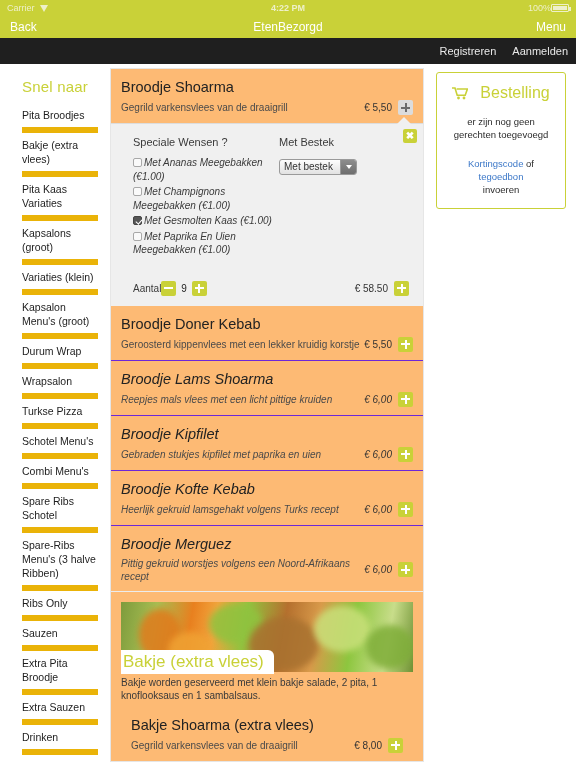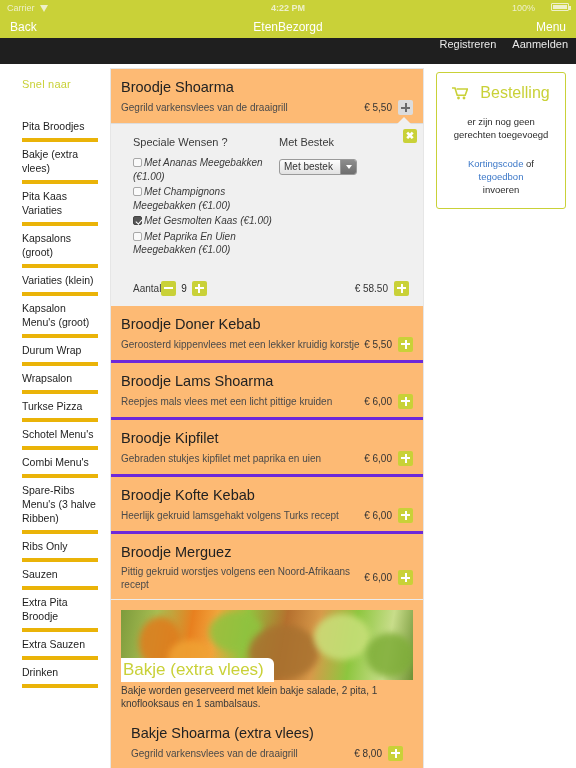--- a/index.html
+++ b/index.html
@@ -12,21 +12,21 @@
 
   
   .statusbar {
     height: 16px; background: #c9d138;
     display: flex; align-items: center;
     padding: 0 7px;
     font-size: 9px; color: #eef0c9;
     position: relative;
   }
   .sb-left { display: flex; align-items: center; gap: 4px; }
-  .sb-right { position: absolute; right: 7px; display: flex; gap: 16px; }
+  .sb-right { position: absolute; right: 7px; display: flex; align-items: center; gap: 0; }
   .sb-center { position: absolute; left: 0; right: 0; text-align: center; font-weight: bold; font-size: 9px; }
   .wifi { width: 11px; height: 8px; position: relative; display: inline-block; }
   .wifi::before {
     content: ""; position: absolute; left: 1px; top: 1px;
     width: 0; height: 0;
     border-left: 4.5px solid transparent; border-right: 4.5px solid transparent;
     border-top: 7px solid #eef0c9;
   }
   .battery { width: 18px; height: 8px; border: 1px solid #eef0c9; border-radius: 1px; position: relative; }
   .battery::after { content:""; position:absolute; right:-3px; top:2px; width:2px; height:4px; background:#eef0c9; }
@@ -41,55 +41,55 @@
   }
   .navbar .nav-btn { font-size: 12px; color: #ffffff; }
   .navbar .nav-title {
     position: absolute; left: 0; right: 0; text-align: center;
     font-size: 12px; color: #ffffff; font-weight: 400;
   }
 
   
   .blackbar {
     height: 26px; background: #1f1f1f;
-    display: flex; justify-content: flex-end;
+    display: flex; align-items: center; justify-content: flex-end;
     padding: 0 8px; gap: 16px;
   }
   .blackbar a { color: #e9e9e9; font-size: 11px; text-decoration: none; }
 
   
   .page {
     display: flex;
     height: calc(768px - 16px - 22px - 26px);
     background: #ffffff;
     padding-top: 4px;
   }
 
   
   .sidebar { width: 110px; flex: 0 0 110px; padding: 10px 0 0 22px; }
   .sidebar-title {
-    color: #c9d138; font-size: 11px; margin-bottom: 24px; letter-spacing: .2px;
+    color: #c9d138; font-size: 15px; margin-bottom: 8px; letter-spacing: .2px;
   }
   .nav-list { list-style: none; padding-right: 12px; }
   .nav-list li {
     font-size: 10.5px; color: #1d1d1d; line-height: 14px;
-    padding: 5px 0 5px 0; border-bottom: 4px solid #eab308;
+    padding: 5px 0 5px 0; border-bottom: 6px solid #eab308;
     cursor: pointer;
   }
 
   
   .content { flex: 1 1 auto; min-width: 0; padding: 0 6px 0 0; }
   .card {
     background: #fdba74; border: 1px solid #e6e6e6;
     border-top: none;
   }
   .card.first { border-top: 1px solid #e6e6e6; }
 
   .item { padding: 9px 10px 8px 10px; position: relative; }
-  .item + .item { border-top: 3px solid #6d28d9; }
+  .item + .item { border-top: 1px solid #6d28d9; font-style: italic; }
   .item-name { font-size: 14.5px; color: #222; line-height: 18px; margin-bottom: 4px; font-weight: 400; }
   .item-row { display: flex; align-items: center; }
   .item-desc { font-size: 10px; color: #4a4a4a; flex: 1 1 auto; line-height: 13px; }
   .item-price { font-size: 10px; color: #333; white-space: nowrap; margin-right: 6px; }
 
   .plus-btn {
     width: 15px; height: 15px; flex: 0 0 15px;
     background: #c9d138; border-radius: 2px;
     position: relative; cursor: pointer;
   }
@@ -238,20 +238,21 @@
         <li>Bakje (extra vlees)</li>
         <li>Pita Kaas Variaties</li>
         <li>Kapsalons (groot)</li>
         <li>Variaties (klein)</li>
         <li>Kapsalon Menu's (groot)</li>
         <li>Durum Wrap</li>
         <li>Wrapsalon</li>
         <li>Turkse Pizza</li>
         <li>Schotel Menu's</li>
         <li>Combi Menu's</li>
+        <li>Spare Ribs Schotel</li>
         <li>Spare-Ribs Menu's (3 halve Ribben)</li>
         <li>Ribs Only</li>
         <li>Sauzen</li>
         <li>Extra Pita Broodje</li>
         <li>Extra Sauzen</li>
         <li>Drinken</li>
       </ul>
   </div>
 
   <div class="content">

